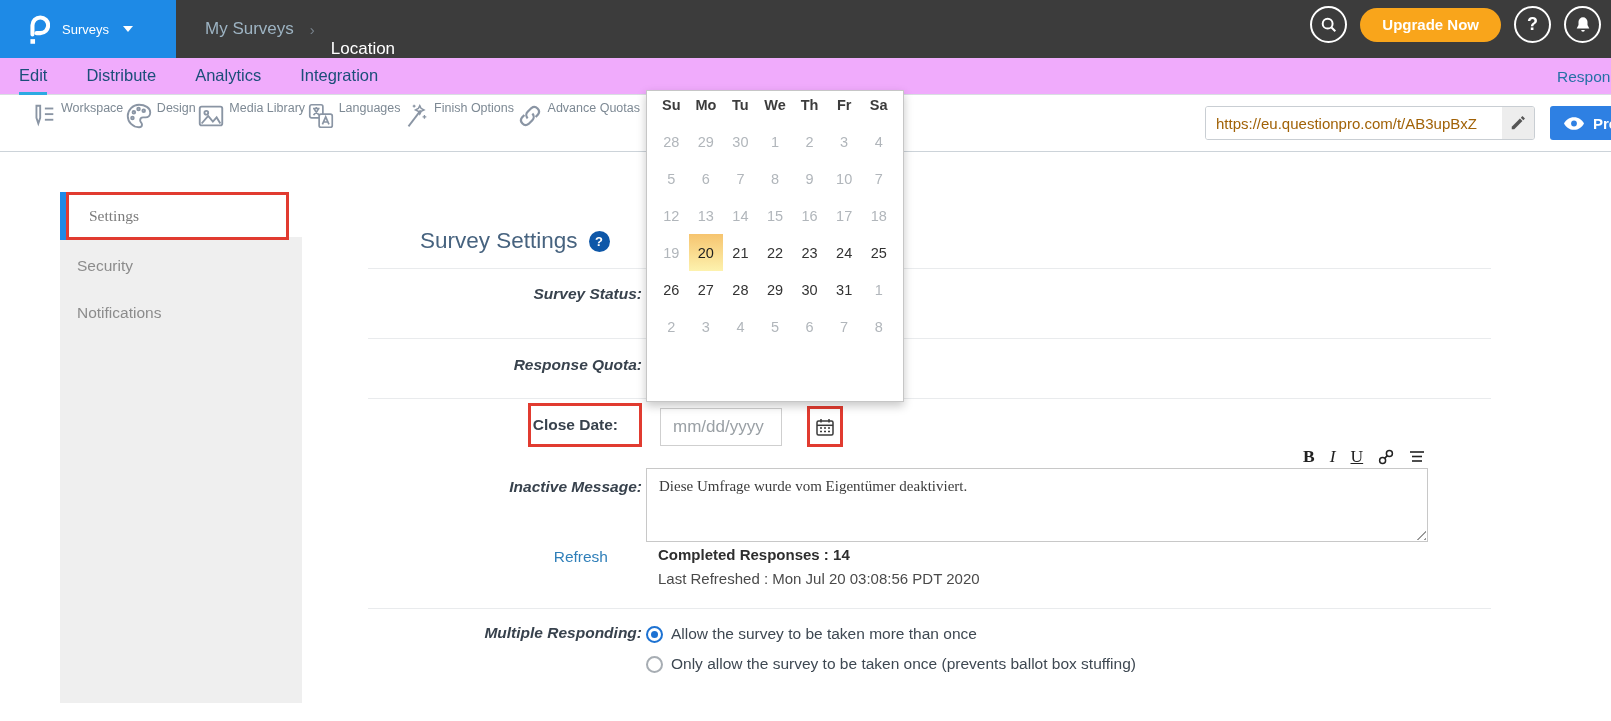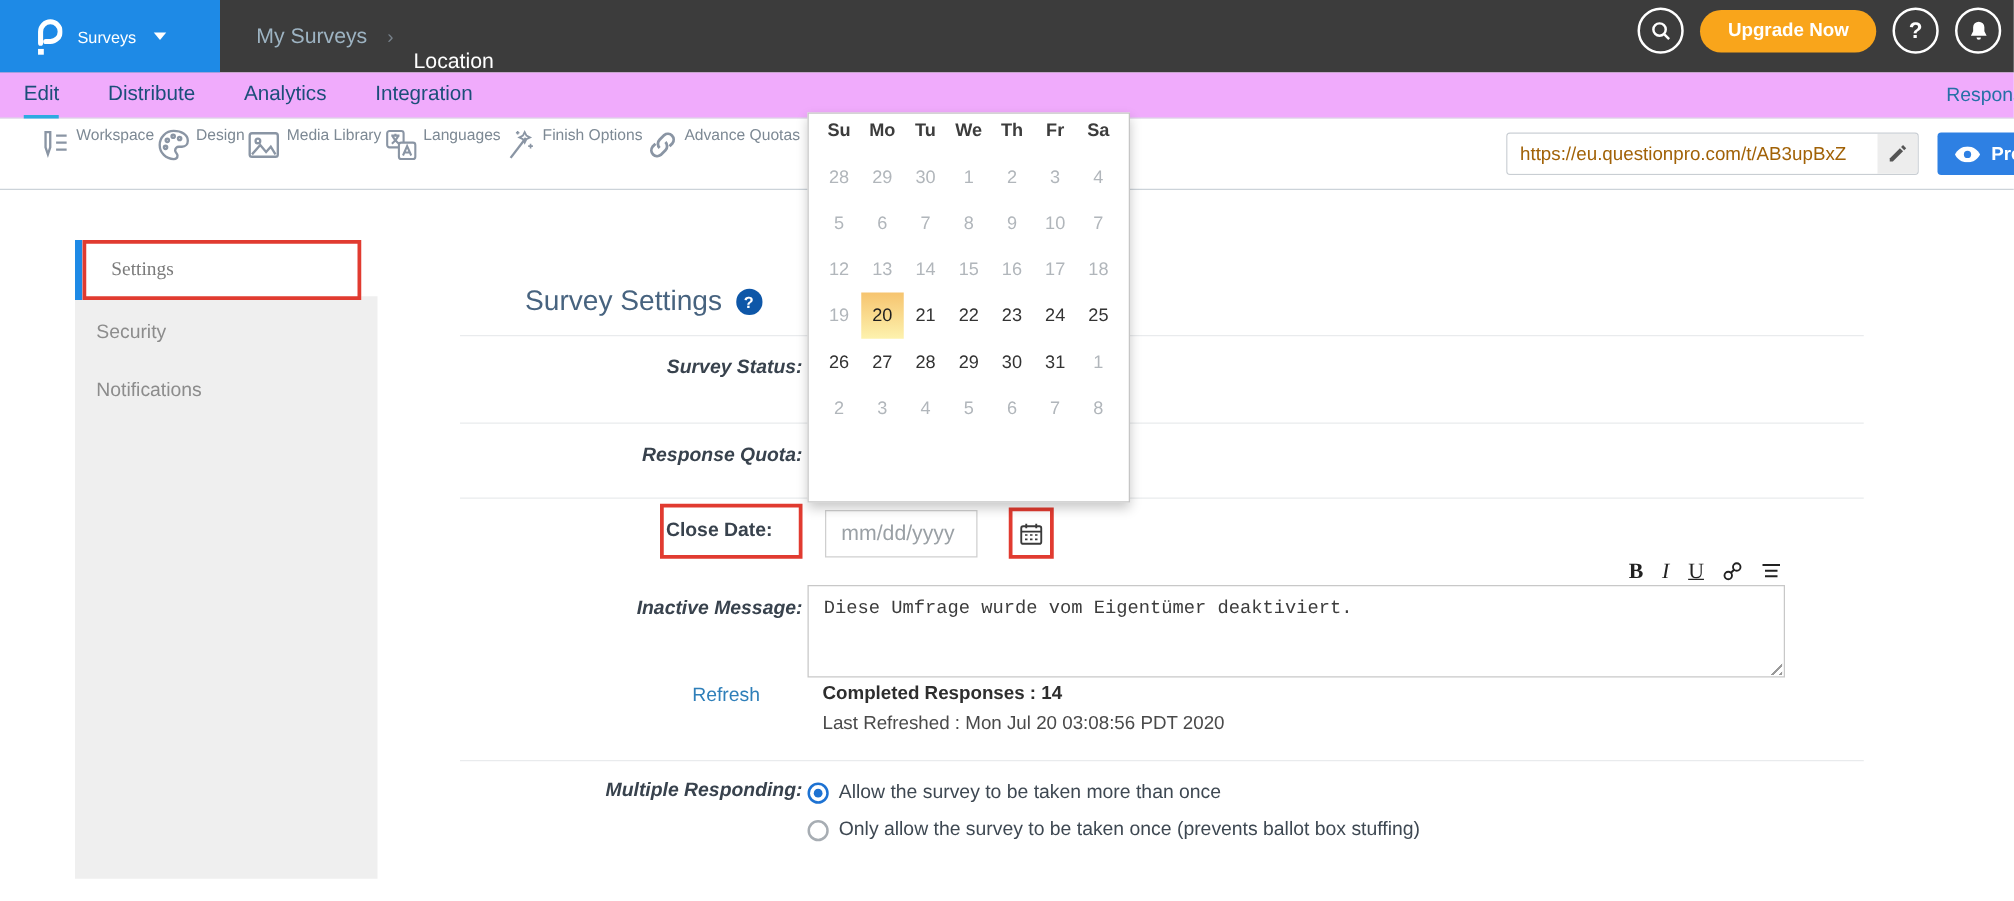--- a/index.html
+++ b/index.html
@@ -86,21 +86,21 @@
                  border:3px solid #e13b30; display:flex; align-items:center; justify-content:center; cursor:pointer; background:#fff; }
 
   .editor-toolbar { position:absolute; left:1303px; top:447px; display:flex; gap:15px; align-items:center; height:20px; }
   .fmt { font-family:"Liberation Serif", serif; font-size:17.5px; color:#222; cursor:pointer; line-height:1; }
   .fmt.b { font-weight:bold; } .fmt.i { font-style:italic; } .fmt.u { text-decoration:underline; }
   .fmt-icon { cursor:pointer; display:flex; align-items:center; }
 
   .textarea-wrap { position:absolute; left:646px; top:468px; width:782px; height:74px; }
   .textarea-wrap textarea { width:100%; height:100%; border:1px solid #c8c8c8; resize:none; outline:none;
                             padding:9px 12px; font-size:15px; color:#3c3c3c;
-                            font-family:Liberation Mono, monospace; }
+                            font-family:Liberation Serif, serif; }
   .textarea-wrap::after { content:""; position:absolute; right:2px; bottom:2px; width:11px; height:11px;
                           background:repeating-linear-gradient(135deg,#9a9a9a 0 1.5px,transparent 1.5px 4.5px);
                           clip-path:polygon(100% 0,100% 100%,0 100%); pointer-events:none; }
 
   .refresh-link { position:absolute; left:368px; top:548px; width:240px; text-align:right;
                   color:#2f7fb9; font-size:15.5px; cursor:pointer; }
   .resp-completed { position:absolute; left:658px; top:546px; font-weight:bold; font-size:15px; color:#2e2e2e; }
   .resp-refreshed { position:absolute; left:658px; top:570px; font-size:15px; color:#4a4a4a; }
 
   .radio-col { position:absolute; left:646px; top:625px; display:flex; flex-direction:column; gap:12px; }

